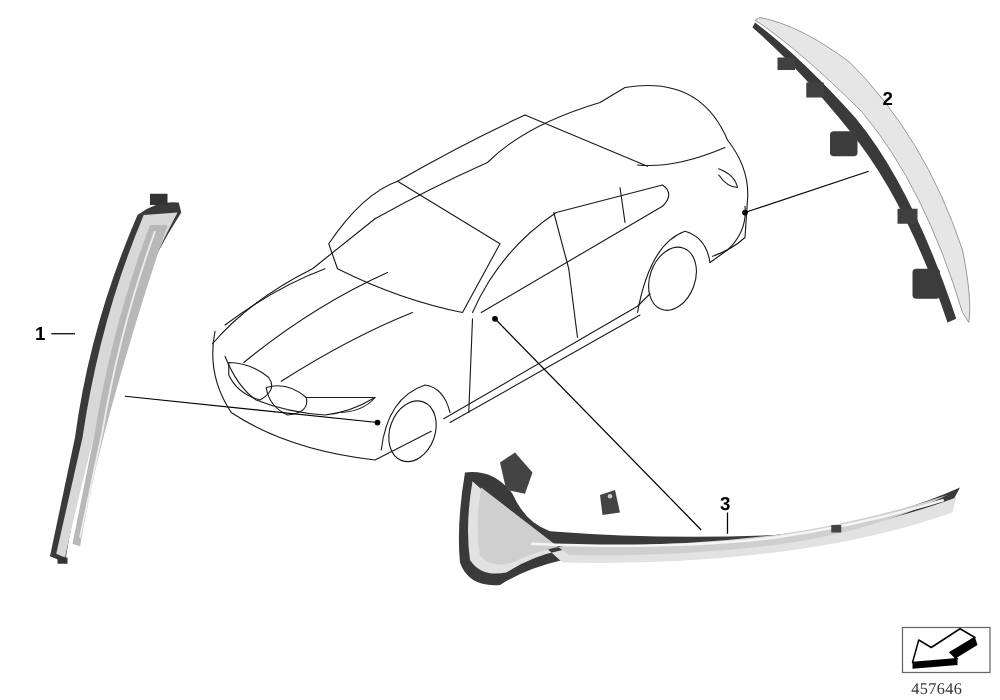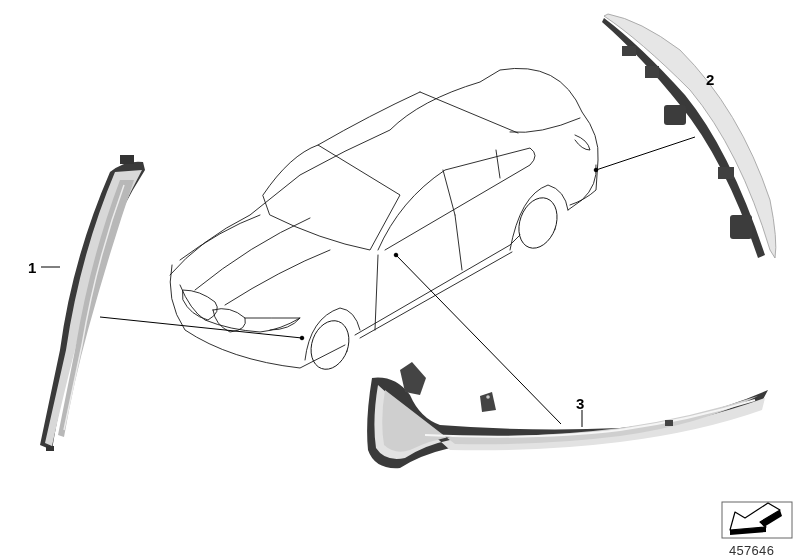--- a/index.html
+++ b/index.html
@@ -1,19 +1,19 @@
 <!DOCTYPE html>
 <html><head>
 <meta charset="utf-8">
 <style>
   html, body { margin: 0; padding: 0; background: #ffffff; }
   body { width: 800px; height: 560px; position: relative; overflow: hidden; font-family: "Liberation Sans", sans-serif; }
   #diagram { position: absolute; left: 0; top: 0; width: 800px; height: 560px; }
   .callout { position: absolute; font-family: "Liberation Sans", sans-serif; font-weight: bold; font-size: 15px; color: #000; line-height: 1; }
-  .diagram-id { position: absolute; left: 729px; top: 543px; font-family: Liberation Sans, sans-serif; font-size: 13px; color: #333; letter-spacing: 0.3px; }
+  .diagram-id { position: absolute; left: 729px; top: 543px; font-family: Liberation Serif, serif; font-size: 13px; color: #333; letter-spacing: 0.3px; }
 </style>
 </head>
 <body>
 
 <svg id="diagram" viewBox="0 0 800 560" xmlns="http://www.w3.org/2000/svg">
 
   <g fill="none" stroke="#1a1a1a" stroke-width="0.9" stroke-linejoin="round" stroke-linecap="round">
 
     <path d="M 170 275 Q 200 240 250 215 L 300 175 Q 345 150 390 130 Q 420 100 480 82 L 500 70 Q 560 60 582 112 Q 600 135 598 160 L 596 190 Q 585 200 570 205"></path>
 

